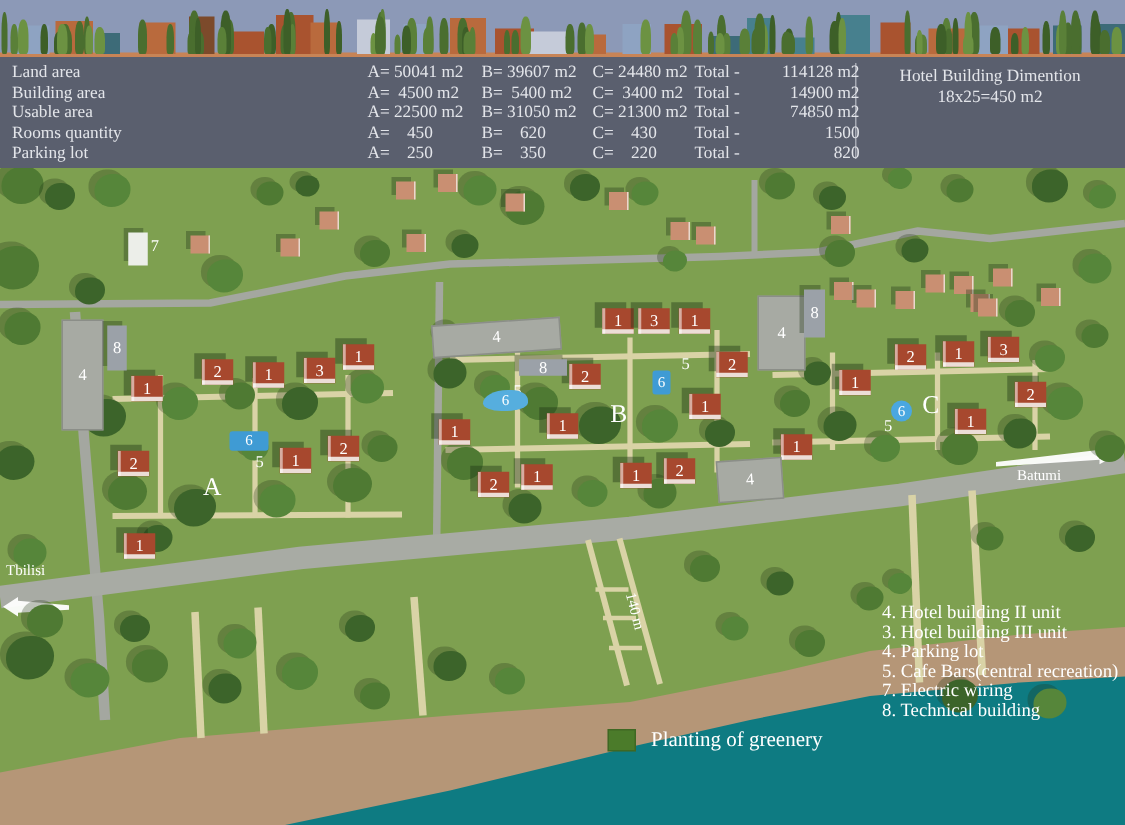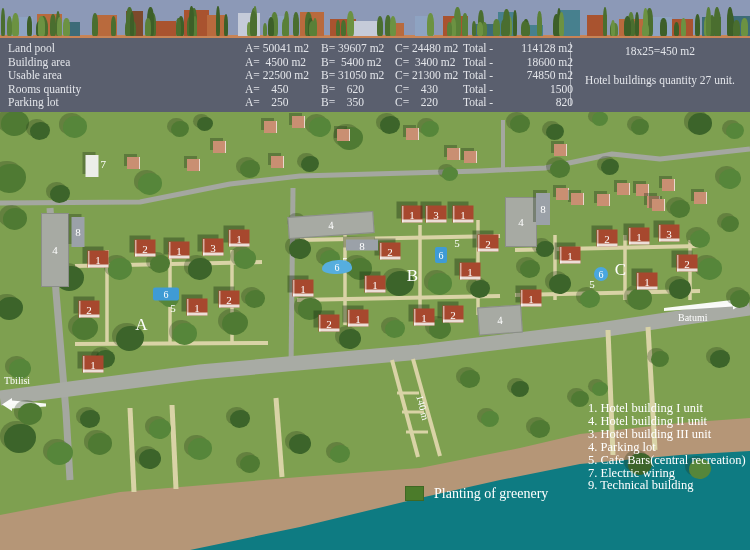--- a/index.html
+++ b/index.html
@@ -176,30 +176,30 @@
       <div class="tr" style="left: 390px; bottom: 2px; width: 6px; height: 20px; background: rgb(108, 146, 66); border-radius: 45% 45% 20% 20%;"></div>
       <div class="tr" style="left: 341px; bottom: 2px; width: 5px; height: 16px; background: rgb(74, 110, 47); border-radius: 45% 45% 20% 20%;"></div>
       <div class="tr" style="left: 111px; bottom: 2px; width: 5px; height: 20px; background: rgb(74, 110, 47); border-radius: 45% 45% 20% 20%;"></div>
       <div class="tr" style="left: 176px; bottom: 2px; width: 5px; height: 18px; background: rgb(74, 110, 47); border-radius: 45% 45% 20% 20%;"></div>
       <div class="tr" style="left: 1px; bottom: 2px; width: 4px; height: 28px; background: rgb(74, 110, 47); border-radius: 45% 45% 20% 20%;"></div>
       <div class="tr" style="left: 624px; bottom: 2px; width: 7px; height: 20px; background: rgb(61, 95, 40); border-radius: 45% 45% 20% 20%;"></div>
     </div>
 
   <div id="tablebar">
     <div class="rows">
-        <div class="row"><div class="lab">Land pool</div><div class="a">A= 50041 m2</div><div class="b">B= 39607 m2</div><div class="c">C= 24480 m2</div><div class="tl">Total -</div><div class="tot">114128 m2</div></div>
-        <div class="row"><div class="lab">Building area</div><div class="a">A=  4500 m2</div><div class="b">B=  5400 m2</div><div class="c">C=  3400 m2</div><div class="tl">Total -</div><div class="tot">18600 m2</div></div>
+        <div class="row"><div class="lab">Land area</div><div class="a">A= 50041 m2</div><div class="b">B= 39607 m2</div><div class="c">C= 24480 m2</div><div class="tl">Total -</div><div class="tot">114128 m2</div></div>
+        <div class="row"><div class="lab">Building area</div><div class="a">A=  4500 m2</div><div class="b">B=  5400 m2</div><div class="c">C=  3400 m2</div><div class="tl">Total -</div><div class="tot">14900 m2</div></div>
         <div class="row"><div class="lab">Usable area</div><div class="a">A= 22500 m2</div><div class="b">B= 31050 m2</div><div class="c">C= 21300 m2</div><div class="tl">Total -</div><div class="tot">74850 m2</div></div>
         <div class="row"><div class="lab">Rooms quantity</div><div class="a">A=    450</div><div class="b">B=    620</div><div class="c">C=    430</div><div class="tl">Total -</div><div class="tot">1500</div></div>
         <div class="row"><div class="lab">Parking lot</div><div class="a">A=    250</div><div class="b">B=    350</div><div class="c">C=    220</div><div class="tl">Total -</div><div class="tot">820</div></div>
       </div>
     <div class="sep"></div>
     <div id="infopanel">
+      <div>Hotel Building Dimention</div>
       <div>18x25=450 m2</div>
-      <div class="l3">Hotel buildings quantity 27 unit.</div>
     </div>
   </div>
 
   <div id="map">
     <svg id="terrain" width="750" height="438" viewBox="0 0 750 438">
       <rect width="750" height="438" fill="var(--grass)"></rect>
       <polygon fill="var(--beach)" points="0,403 120,380 300,365 420,356 520,336 580,322 680,311 750,306 750,438 0,438"></polygon>
       <polygon fill="var(--sea)" points="190,438 300,415 420,386 500,368 580,352 680,343 750,339 750,438"></polygon>
 
       <polyline class="road" stroke-width="5" stroke-linejoin="round" points="0,91 140,90 230,72 300,64 480,59 545,56 612,42 660,47 750,37"></polyline>
@@ -491,27 +491,26 @@
         <div class="marker area" style="left: 621px; top: 158px;">
           <span>C</span>
         </div>
         <div class="city" style="left: 4px; top: 263px;">Tbilisi</div>
         <div class="city" style="left: 678px; top: 200px;">Batumi</div>
       </div>
 
     <div id="scalelabel" style="left:425px;top:282px;">140 m</div>
 
     <div id="numlegend">
-        <div>1. Hotel building I unit</div>
         <div>4. Hotel building II unit</div>
         <div>3. Hotel building III unit</div>
         <div>4. Parking lot</div>
         <div>5. Cafe Bars(central recreation)</div>
         <div>7. Electric wiring</div>
-        <div>9. Technical building</div>
+        <div>8. Technical building</div>
       </div>
 
     <div id="colorlegend">
         <div class="crow">
           <div class="sw" style="background: rgb(75, 123, 42);"></div>
           <div>Planting of greenery</div>
         </div>
       </div>
   </div>
 

